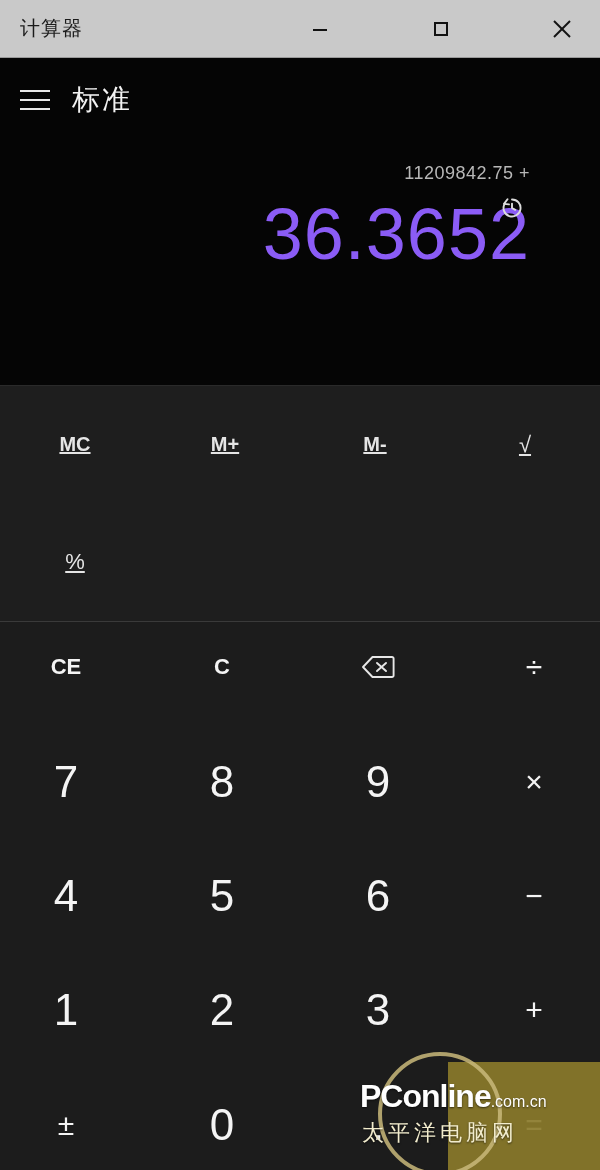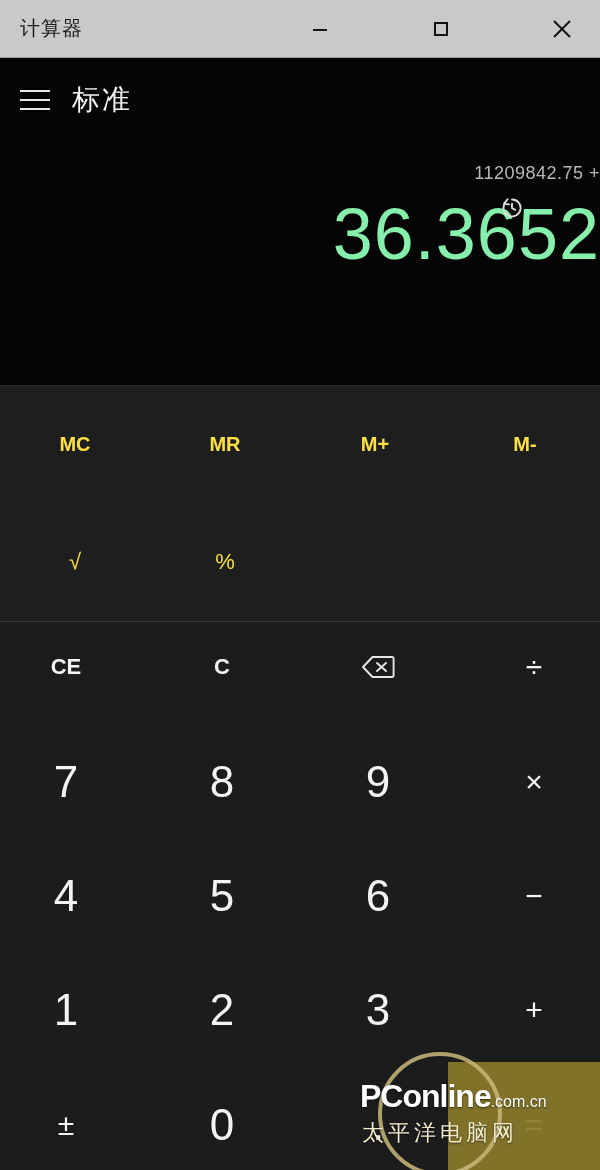--- a/index.html
+++ b/index.html
@@ -78,36 +78,37 @@
     text-align: right;
   }
 
   
   .display {
     position: absolute;
     left: 0; top: 142px;
     width: 600px; height: 243px;
     background: #050505;
     box-sizing: border-box;
+    padding-right: 70px;
     display: flex;
     flex-direction: column;
     align-items: flex-end;
   }
   .expression {
     margin-top: 21px;
     font-size: 18px;
     color: #b8b8b8;
     letter-spacing: 0.5px;
     white-space: nowrap;
   }
   .result {
     margin-top: 14px;
     font-size: 72px;
     font-weight: 300;
-    color: #86efac;
+    color: #8b5cf6;
     line-height: 1.0;
     letter-spacing: 1px;
     white-space: nowrap;
   }
   .history-btn {
     position: absolute;
     right: 70px;
     top: 192px;
     width: 36px; height: 36px;
     display: flex;
@@ -124,23 +125,24 @@
     border-top: 1px solid #2a2a2a;
     box-sizing: border-box;
     display: grid;
     grid-template-columns: repeat(4, 1fr);
     grid-template-rows: repeat(2, 1fr);
   }
   .mem-key {
     display: flex;
     align-items: center;
     justify-content: center;
-    color: #fde047;
+    color: #e5e5e5;
     font-size: 20px;
     font-weight: bold;
+    text-decoration: underline;
   }
   .mem-key.sym { font-weight: normal; font-size: 22px; }
 
   
   .sep {
     position: absolute;
     left: 0; top: 621px;
     width: 600px; height: 1px;
     background: #3a3a3a;
   }
@@ -270,21 +272,20 @@
       <svg width="28" height="28" viewBox="0 0 28 28">
         <path d="M14 5.5 A8.5 8.5 0 1 1 6.6 9.9" fill="none" stroke="#dcdcdc" stroke-width="1.9" stroke-linecap="round"></path>
         <path d="M9.5 5.2 L6.0 9.9 L11.0 10.4" fill="none" stroke="#dcdcdc" stroke-width="1.9" stroke-linecap="round" stroke-linejoin="round"></path>
         <path d="M14 9.6 L14 14 L17.2 15.8" fill="none" stroke="#dcdcdc" stroke-width="1.9" stroke-linecap="round"></path>
       </svg>
     </span>
   </div>
 
   <div class="memory">
     <div class="mem-key">MC</div>
-    <div class="mem-key">MR</div>
     <div class="mem-key">M+</div>
     <div class="mem-key">M-</div>
     <div class="mem-key sym">√</div>
     <div class="mem-key sym">%</div>
   </div>
 
   <div class="sep"></div>
 
   <div class="keypad">
     <div class="key small">CE</div>

